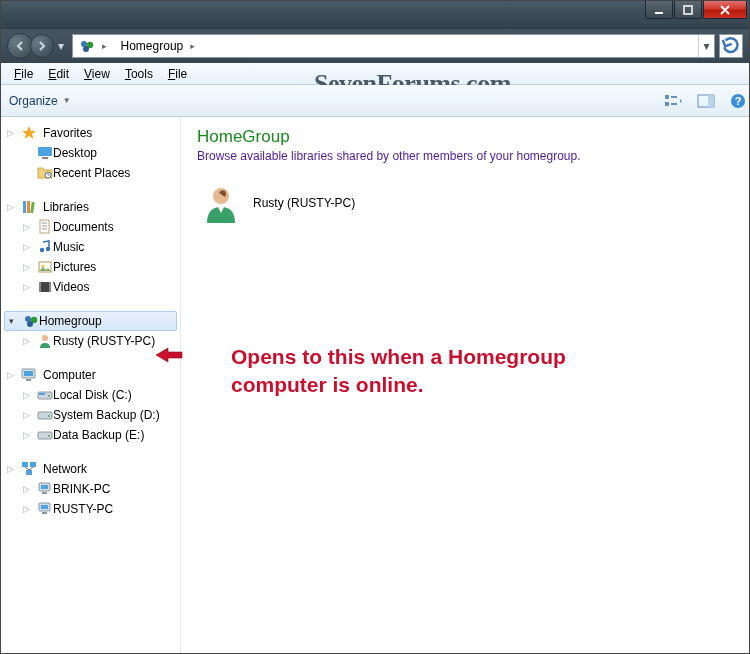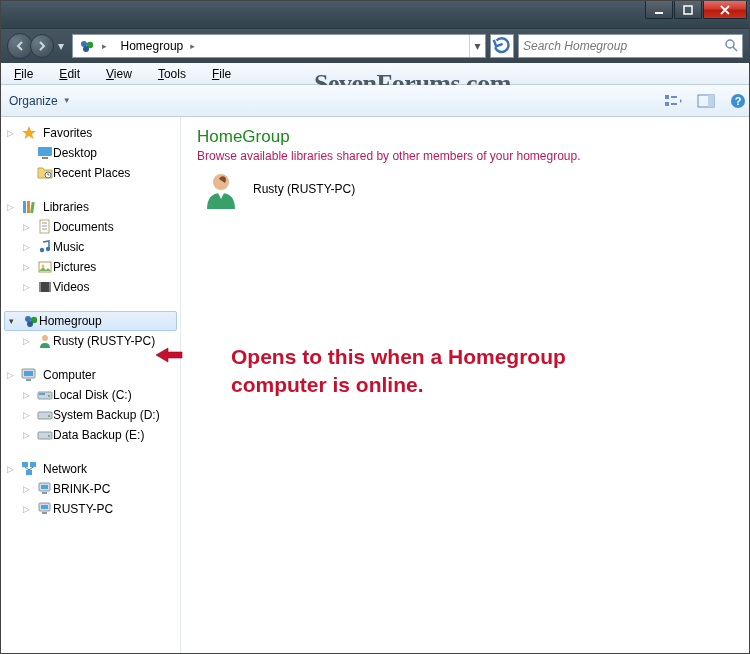--- a/index.html
+++ b/index.html
@@ -22,21 +22,21 @@
   .address { flex:1; height:24px; background:#fff; border:1px solid #8a99a4; display:flex; align-items:center; }
   .addr-seg { display:flex; align-items:center; height:100%; padding:0 4px 0 6px; border-right:1px solid transparent; gap:4px;}
   .addr-arrow { color:#666; font-size:9px; padding:0 3px; }
   .addr-end { margin-left:auto; display:flex; align-items:center;}
   .addr-dd { width:16px; height:22px; border-left:1px solid #c8d2d9; display:flex; align-items:center; justify-content:center; color:#555;}
   .refresh { width:24px; height:24px; background:#fff; border:1px solid #8a99a4; display:flex; align-items:center; justify-content:center; color:#3b74b5;}
   .search { width:225px; height:24px; background:#fff; border:1px solid #8a99a4; display:flex; align-items:center; padding:0 4px; color:#777; font-style:italic;}
   .search .glass { margin-left:auto; font-style:normal; color:#6a8fbf;}
 
   
-  .menubar { height:22px; background:linear-gradient(to bottom,#f7fbff,#e7f0f8); border-bottom:1px solid #c0cfde; display:flex; align-items:center; padding:0 6px; gap:12px; position:relative;}
+  .menubar { height:22px; background:linear-gradient(to bottom,#f7fbff,#e7f0f8); border-bottom:1px solid #c0cfde; display:flex; align-items:center; padding:0 6px; gap:1px; position:relative;}
   .menubar .menu { padding:2px 7px; text-decoration:underline; text-decoration-color:transparent;}
   .menubar .menu:first-letter { text-decoration:underline; }
   .watermark { position:absolute; left:55%; transform:translateX(-50%); top:6px; font-family:"Times New Roman",serif; font-size:26px; font-weight:bold; color:#4a5a66; letter-spacing:-0.5px; pointer-events:none;}
 
   
   .toolbar { height:32px; background:linear-gradient(to bottom,#f7fbff,#e3eef7); border-bottom:1px solid #c0cfde; display:flex; align-items:center; padding:0 0; position:relative;}
   .organize { color:#1a3e6e; padding:3px 8px; display:flex; align-items:center; gap:5px;}
   .organize .dd { font-size:8px; color:#5a6770;}
   .tool-right { margin-left:auto; display:flex; align-items:center; gap:10px; color:#3a5a7a;}
   .tool-right .ico { display:flex; align-items:center; justify-content:center; width:22px; height:22px;}
@@ -48,21 +48,21 @@
   .tree-head { display:flex; align-items:center; gap:6px; padding:2px 4px 2px 20px; position:relative;}
   .tree-head .chev { position:absolute; left:6px; color:#a5b0ba; font-size:9px;}
   .tree-item { display:flex; align-items:center; padding:2px 4px 2px 36px; position:relative;}
   .tree-item.selected { background:linear-gradient(to bottom,#e8f1fb,#d6e8fa); border:1px solid #a9cdee; border-radius:2px; margin:0 3px; padding:1px 3px 1px 33px;}
   .tree-item.selected .chev { left:3px;}
   .chev{ position:absolute; left:22px; color:#a5b0ba; font-size:9px;}
   .ico16 { width:16px; height:16px; flex-shrink:0;}
 
   .content { flex:1; padding:8px 16px; position:relative; overflow:hidden;}
   .heading { color:#1a8a1a; font-size:17px; margin:2px 0 2px;}
-  .subhead { color:#be185d; font-size:12px; }
+  .subhead { color:#4c1d95; font-size:12px; margin-bottom:14px;}
   .member { display:flex; align-items:center; gap:12px; padding:6px 4px;}
   .member .avatar { width:40px; height:40px;}
   .annotation { position:absolute; top:226px; left:50px; font-family:Arial,sans-serif; font-size:21px; font-weight:bold; color:#c8102e; line-height:1.35;}
   .red-arrow { position:absolute; left:152px; top:234px; pointer-events:none;}
 
   
   .statusbar { height:50px; border-top:1px solid #e3e9ee; background:linear-gradient(to bottom,#f7fbff,#eef5fb); display:flex; align-items:center; padding:0 10px; gap:18px;}
   .statusbar .big-icon { width:40px; height:40px;}
   .statusbar .count { color:#555;}
 
@@ -123,27 +123,20 @@
       <div class="addr-end">
         <div class="addr-dd">▾</div>
       </div>
     </div>
     <div class="refresh">
         <svg viewBox="0 0 16 16">
           <path d="M4 4 A5 5 0 1 1 3 9" fill="none" stroke="#3b74b5" stroke-width="1.8"></path>
           <path d="M3 3 L3 8 L8 8" fill="none" stroke="#3b74b5" stroke-width="1.8" transform="rotate(-20 4 6)"></path>
         </svg>
       </div>
-    <div class="search">
-      <span>Search Homegroup</span>
-      <span class="glass"><svg width="14" height="14" viewBox="0 0 14 14">
-            <circle cx="6" cy="6" r="4" fill="none" stroke="#6a8fbf" stroke-width="1.5"></circle>
-            <line x1="9" y1="9" x2="13" y2="13" stroke="#6a8fbf" stroke-width="1.5"></line>
-          </svg></span>
-    </div>
   </div>
 
   <div class="menubar">
     <span class="menu">File</span>
     <span class="menu">Edit</span>
     <span class="menu">View</span>
     <span class="menu">Tools</span>
     <span class="menu">File</span>
     <div class="watermark">SevenForums.com</div>
   </div>

